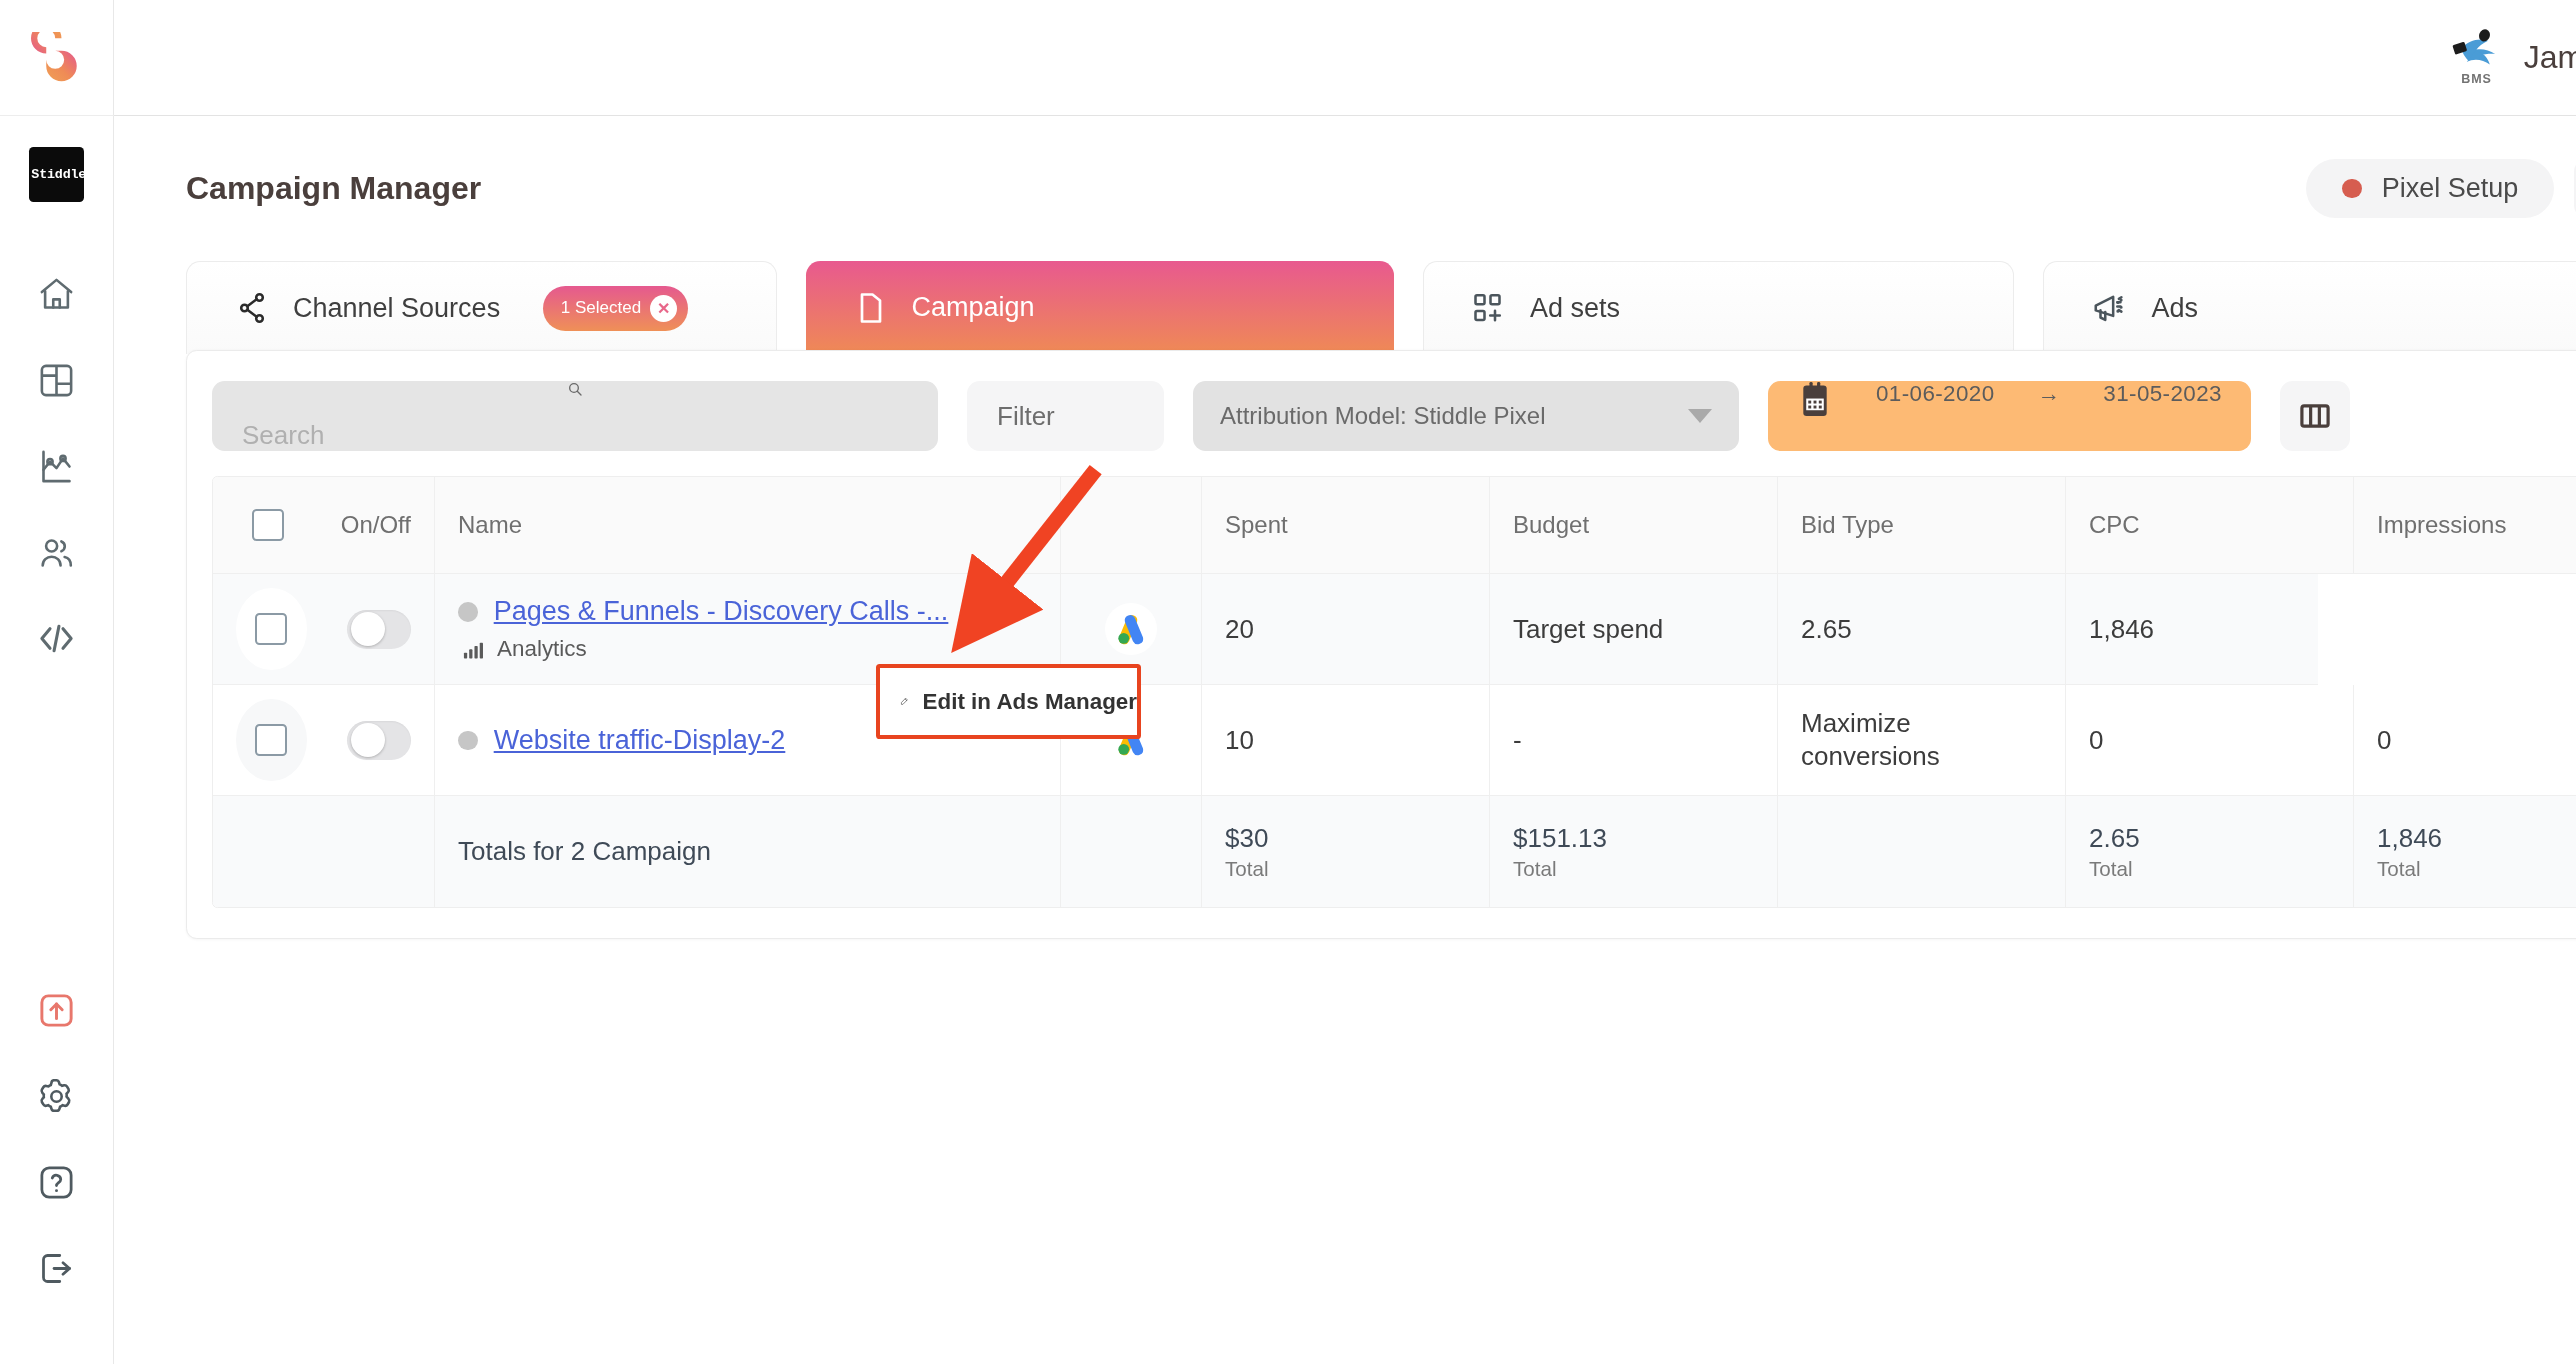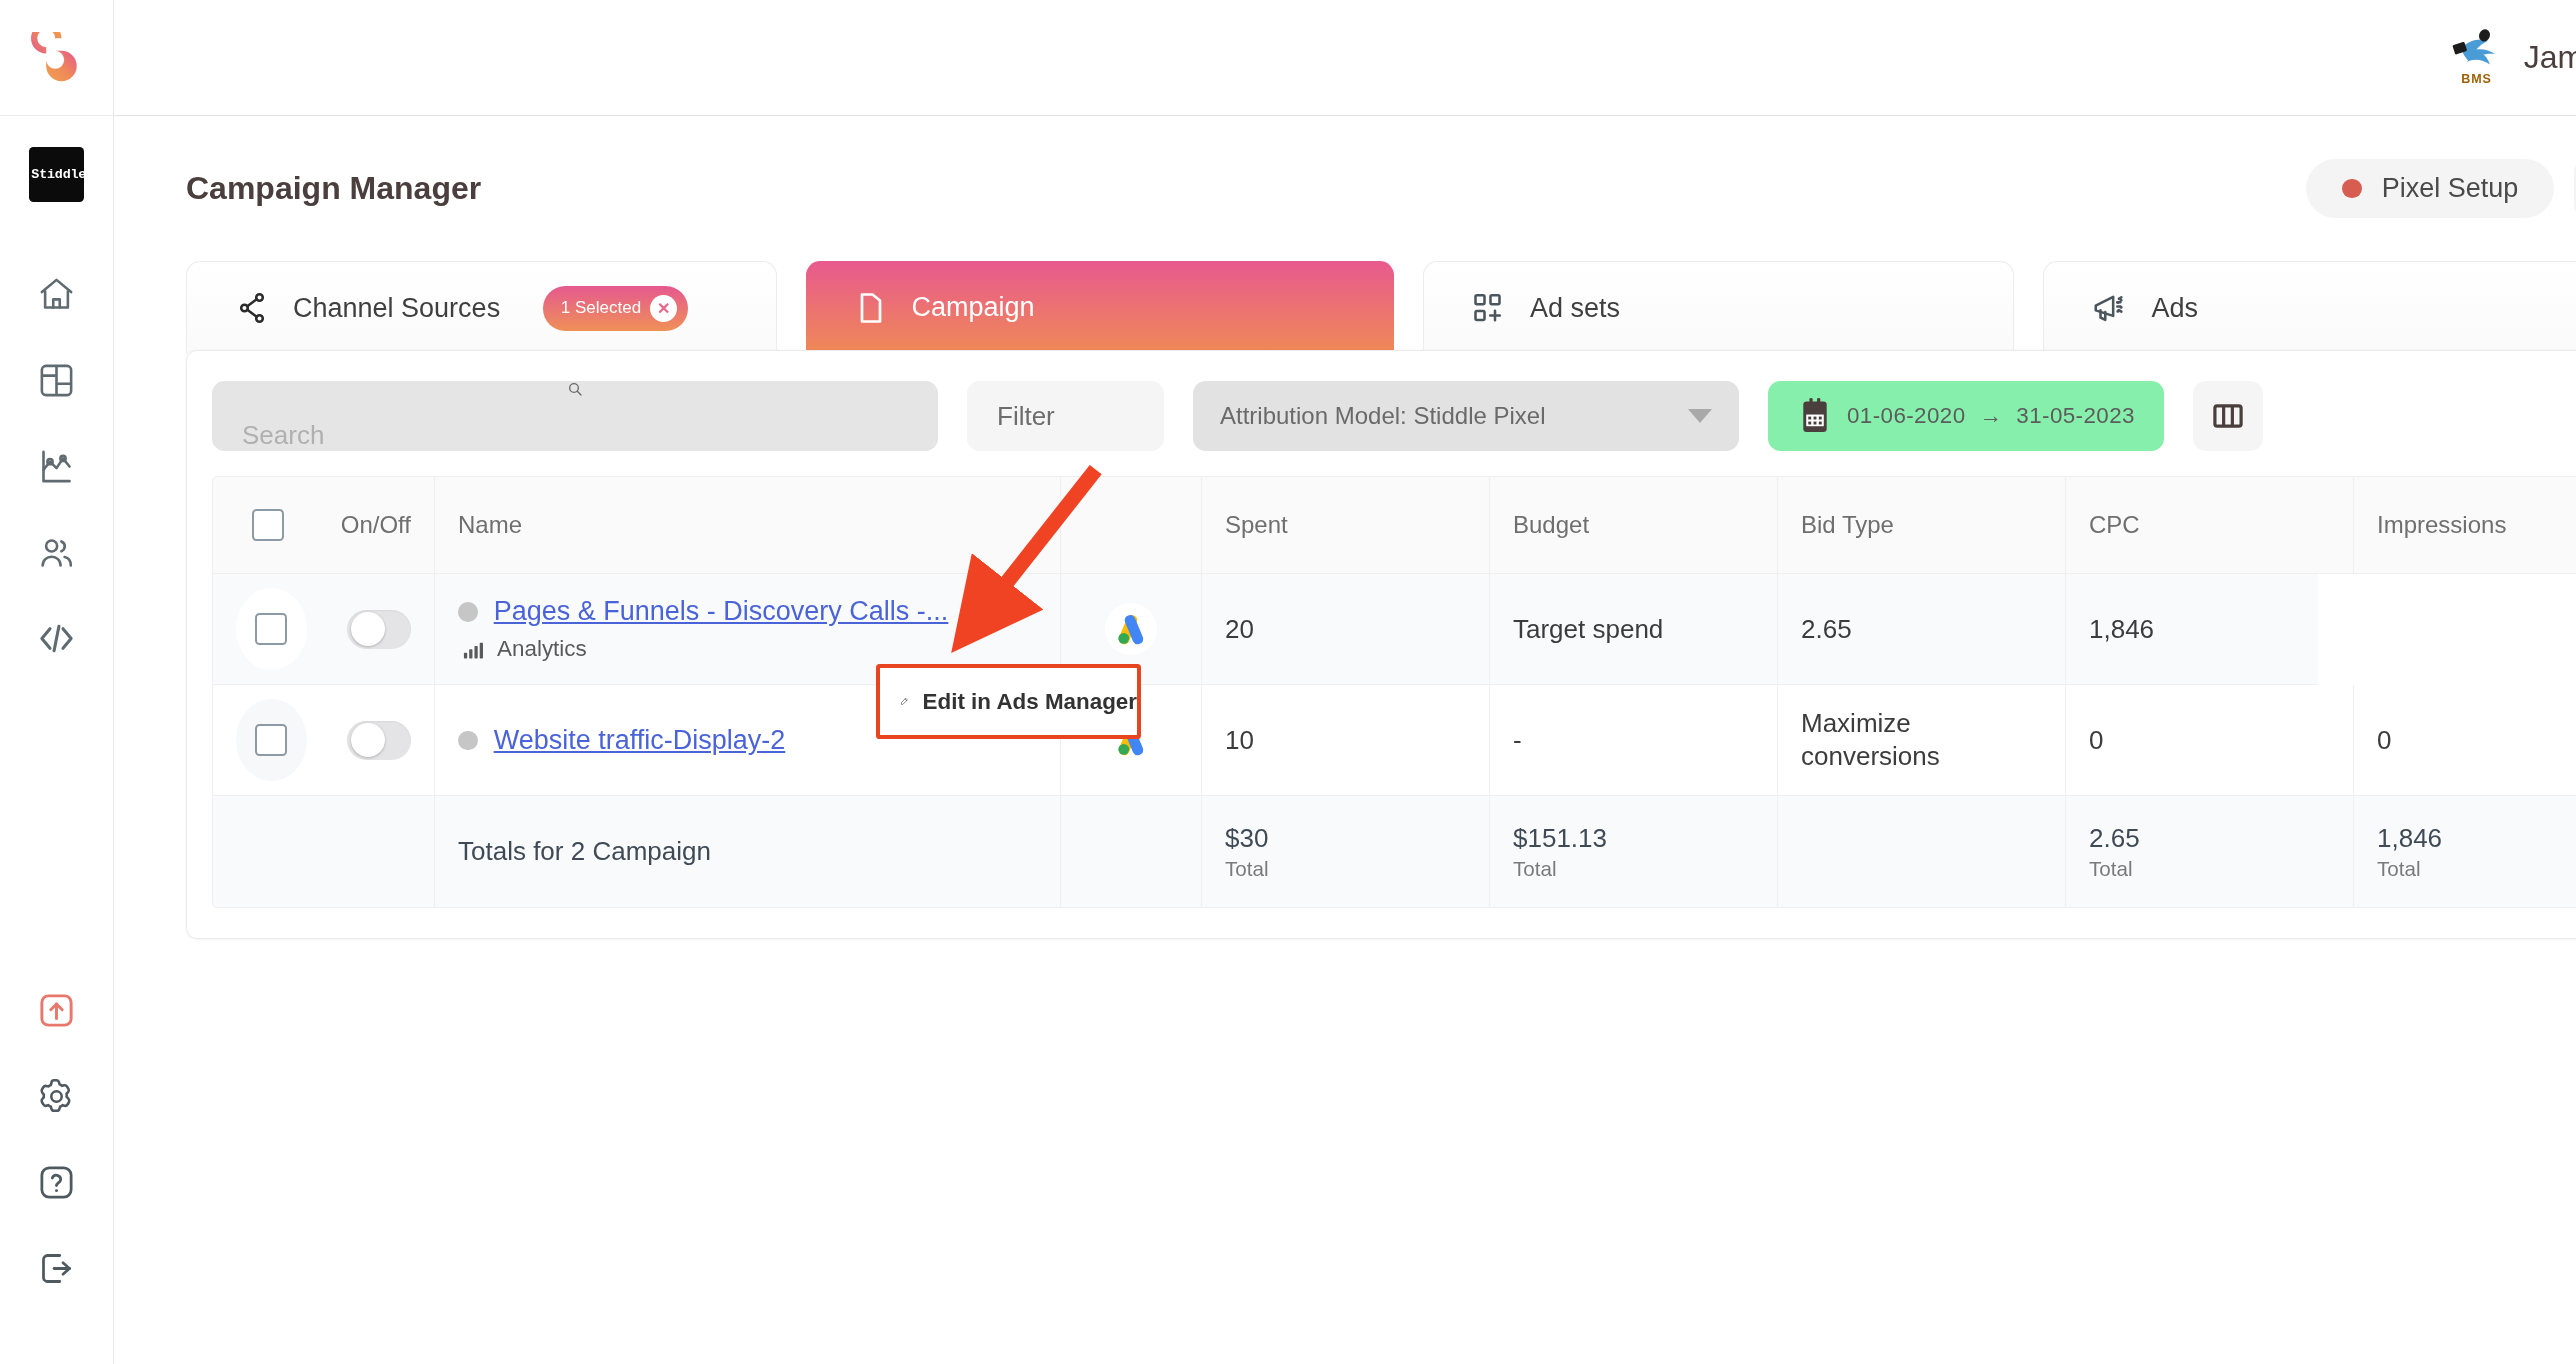--- a/index.html
+++ b/index.html
@@ -44,21 +44,21 @@
 
   
   .main { flex: 1; display: flex; flex-direction: column; height: 1365px; position: relative; }
   .topbar {
     height: 116px; border-bottom: 0.9px solid #e3e3e3;
     display: flex; align-items: center; justify-content: flex-end;
     padding-right: 79px; background: #fff;
   }
   .user-chip { display: flex; align-items: center; gap: 19.7px; cursor: pointer; }
   .bms-logo { display: flex; flex-direction: column; align-items: center; gap: 1.8px; }
-  .bms-txt { font-size: 12.5px; font-weight: bold; color: #a16207; letter-spacing: 0.9px; }
+  .bms-txt { font-size: 12.5px; font-weight: bold; color: #737373; letter-spacing: 0.9px; }
   .user-name { font-size: 32px; color: #4a3f3c; font-weight: 400; }
 
   .content { padding: 43px 64px 0 72px; position: relative; }
   .page-head { display: flex; align-items: center; justify-content: space-between; }
   .page-title { font-size: 32px; color: #4a3f3c; font-weight: 700; }
   .head-actions { display: flex; align-items: center; gap: 19.7px; }
   .pixel-btn {
     background: #f4f4f5; border: none; border-radius: 30px;
     height: 59px; padding: 0 36px;
     display: flex; align-items: center; gap: 19.7px; cursor: pointer;
@@ -120,22 +120,22 @@
   }
   .filter-label { font-size: 26px; color: #6d6d6d; }
   .attr-box {
     width: 546px; height: 70px; background: #e2e2e2; border-radius: 12.5px;
     display: flex; align-items: center; justify-content: space-between;
     padding: 0 27px 0 27px; cursor: pointer;
   }
   .attr-label { font-size: 24px; color: #6a6a6a; }
   .caret { width: 0; height: 0; border-left: 12.5px solid transparent; border-right: 12.5px solid transparent; border-top: 14.3px solid #a9a9a9; }
   .date-box {
-    height: 70px; background: #86efac; border-radius: 12.5px;
-    display: flex; align-items: center; gap: 14px; padding: 0 29px; cursor: pointer;
+    height: 70px; background: #fdba74; border-radius: 12.5px;
+    display: flex; gap: 43px; padding: 0 29px; cursor: pointer;
   }
   .date-txt { font-size: 22.4px; color: #5c5c5c; letter-spacing: 0.4px; }
   .cols-btn {
     width: 70px; height: 70px; background: #f5f5f6; border-radius: 12.5px;
     display: flex; align-items: center; justify-content: center; cursor: pointer; border: none;
   }
 
   
   .tbl { margin-top: 25px; border: 0.9px solid #eeeeee; border-radius: 5.4px; overflow: hidden; }
   .trow { display: flex; }

